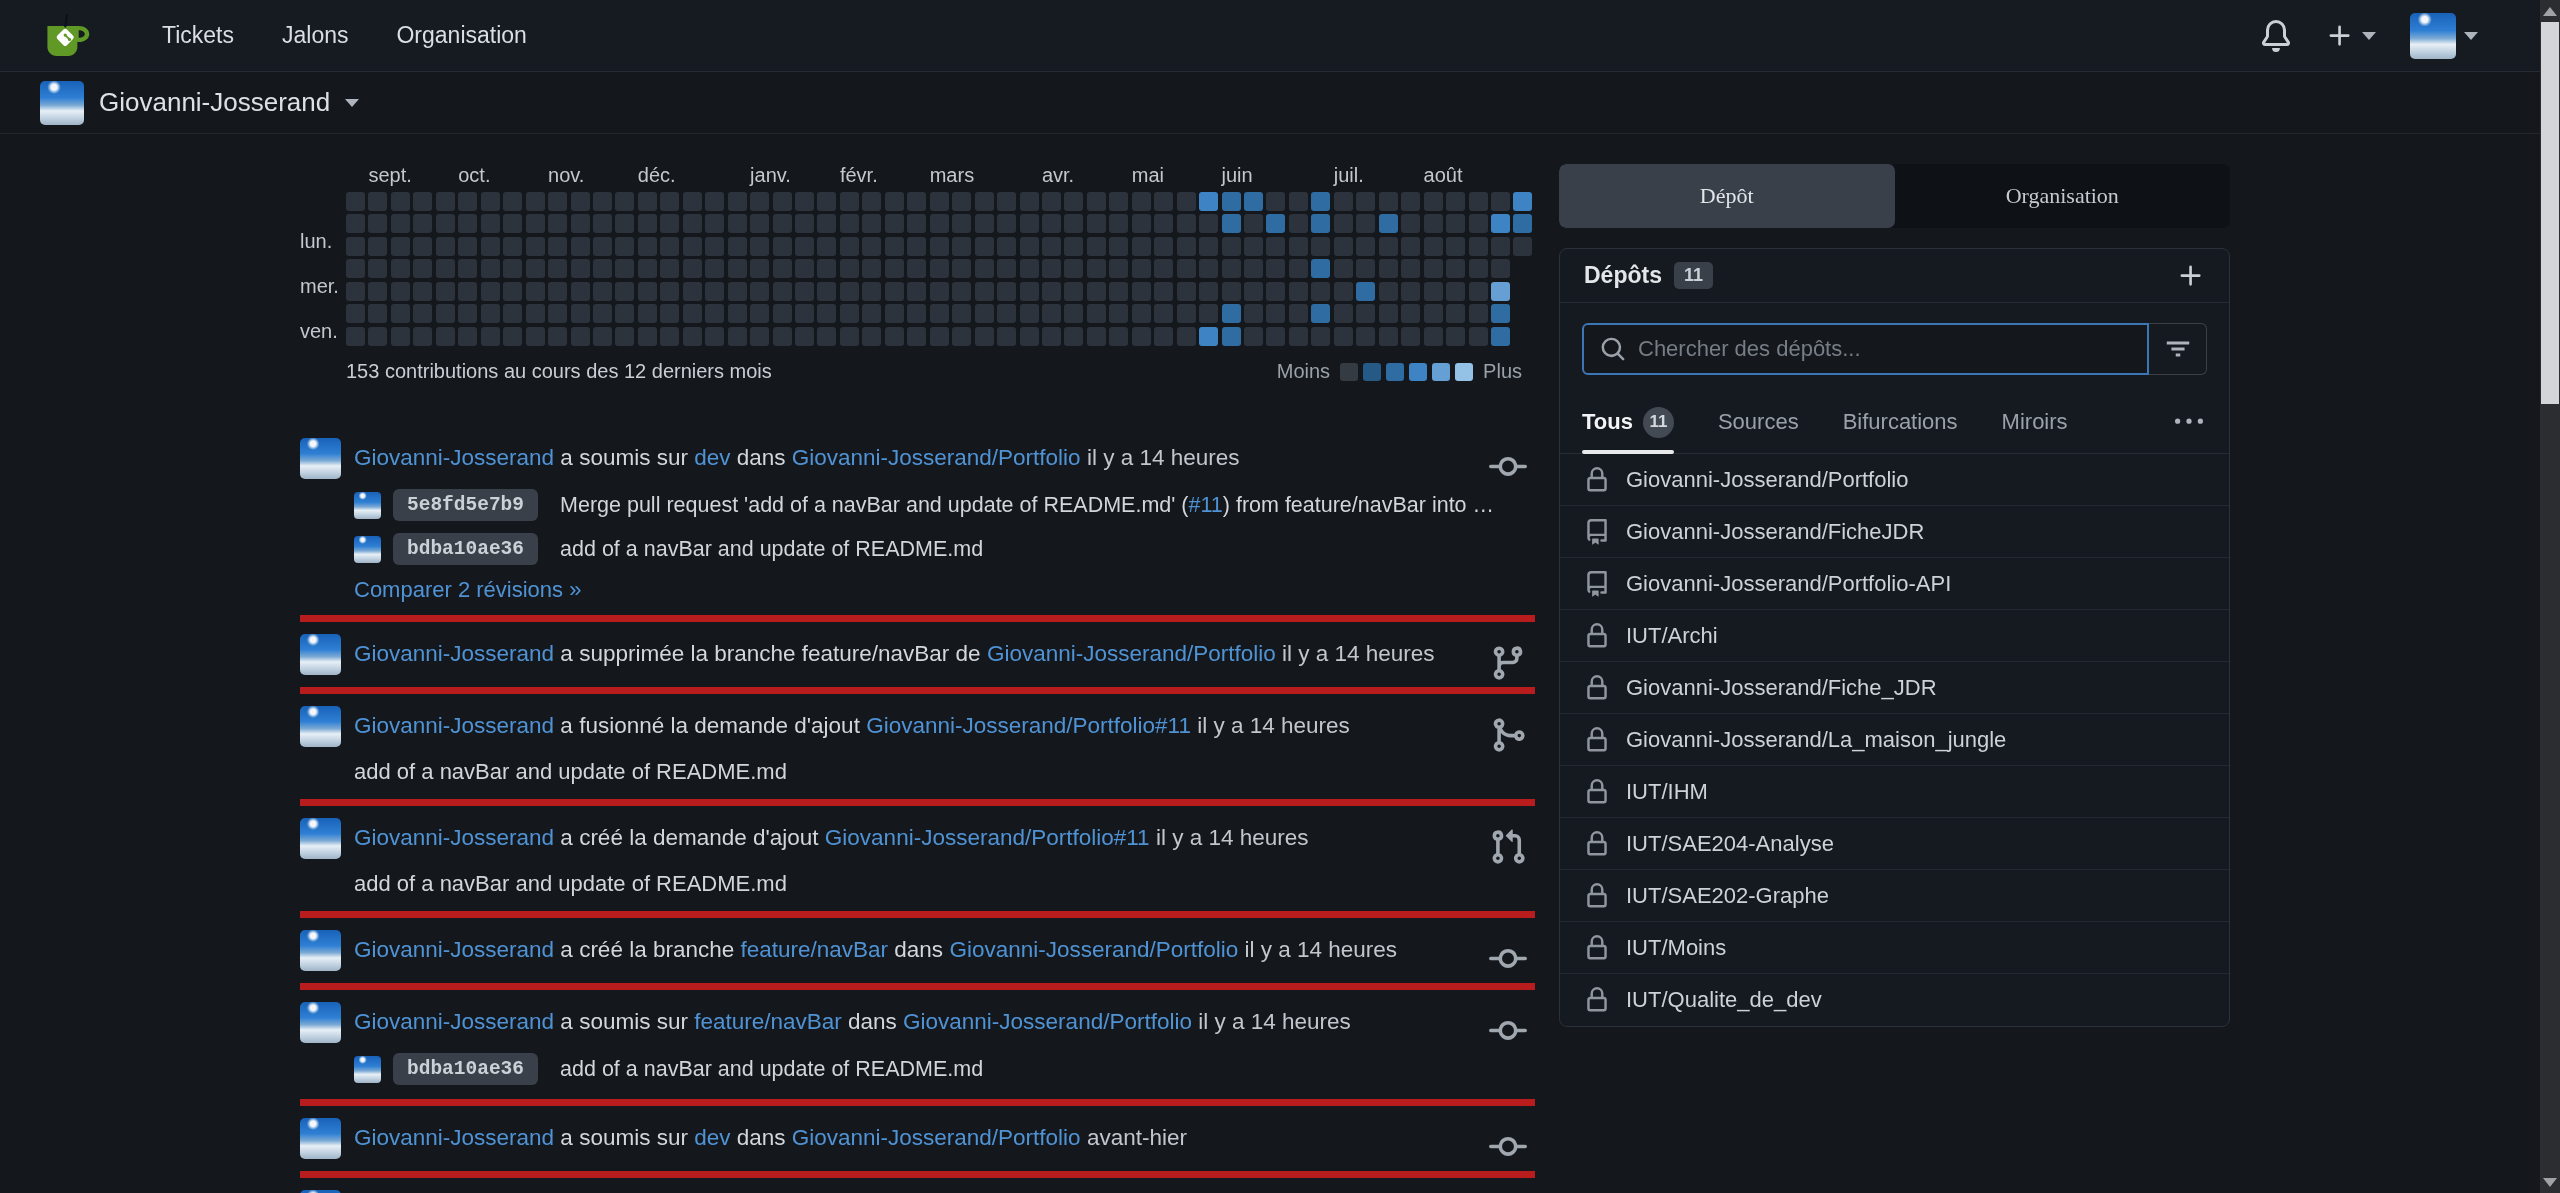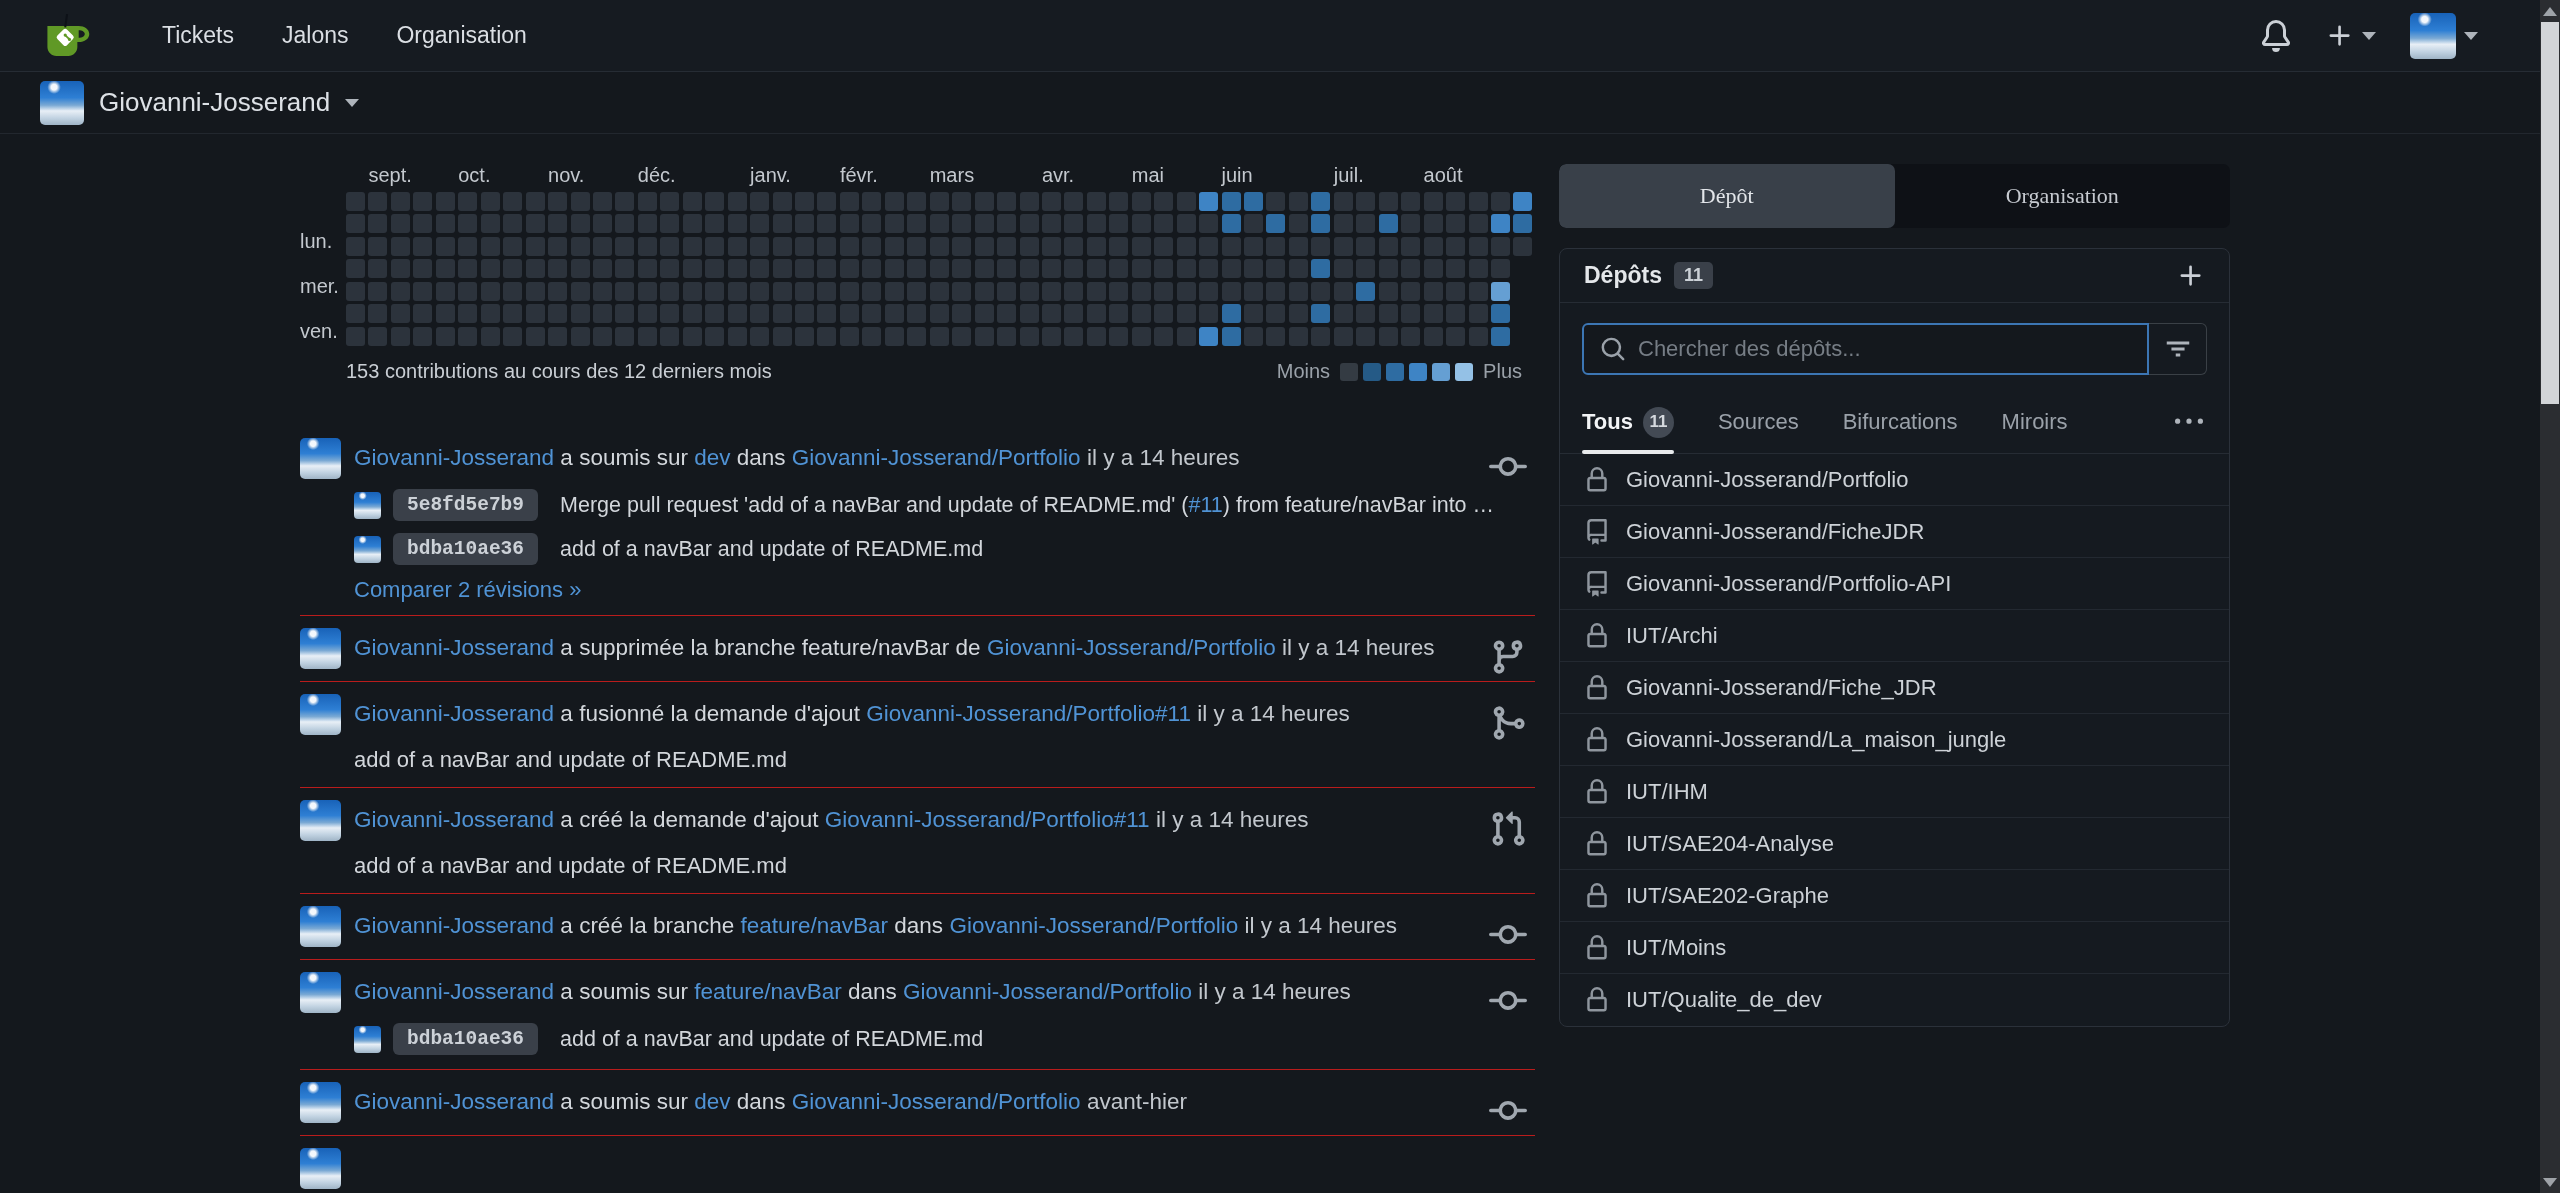--- a/index.html
+++ b/index.html
@@ -51,21 +51,21 @@
   .hm-grid { position:absolute; left:46px; top:28px; width:1190px; height:158px; }
   .hm-cell { position:absolute; width:19px; height:19px; border-radius:3px; background:#2c333c; }
   .hm-day { position:absolute; left:0; width:38px; text-align:left; font-size:20px; color:#c3c8ce; }
   .hm-summary { position:absolute; left:46px; top:196px; font-size:20px; color:#c9ced4; }
   .hm-legend { position:absolute; right:8px; top:196px; display:flex; align-items:center; gap:5px; font-size:20px; color:#9aa1a9; }
   .hm-legend .sq { width:18px; height:18px; border-radius:3px; }
   .hm-legend .lab { margin:0 5px; }
 
   
   .feed { margin-top:12px; }
-  .feed-entry { position:relative; padding:12px 0 12px; border-bottom:1px solid #b91c1c; }
+  .feed-entry { position:relative; padding:12px 0 12px; border-bottom:7px solid #b91c1c; }
   .entry-header { display:flex; align-items:center; gap:13px; font-size:22.5px; min-height:41px; }
   .entry-avatar { width:41px; height:41px; flex:none; }
   .entry-text { line-height:1.35; padding-right:90px; }
   .entry-icon { position:absolute; right:8px; top:22px; width:38px; height:38px; color:#a0a7af; }
   .commit-row { display:flex; align-items:center; margin:8px 0 0 54px; height:36px; font-size:21.5px; }
   .commit-avatar { width:27px; height:27px; border-radius:4px; flex:none; margin-right:12px; }
   .hash-badge {
     font-family:"Liberation Mono", monospace; font-size:19.5px; font-weight:bold;
     background:#3a4049; color:#ccd1d7; padding:5px 14px; border-radius:6px;
   }

